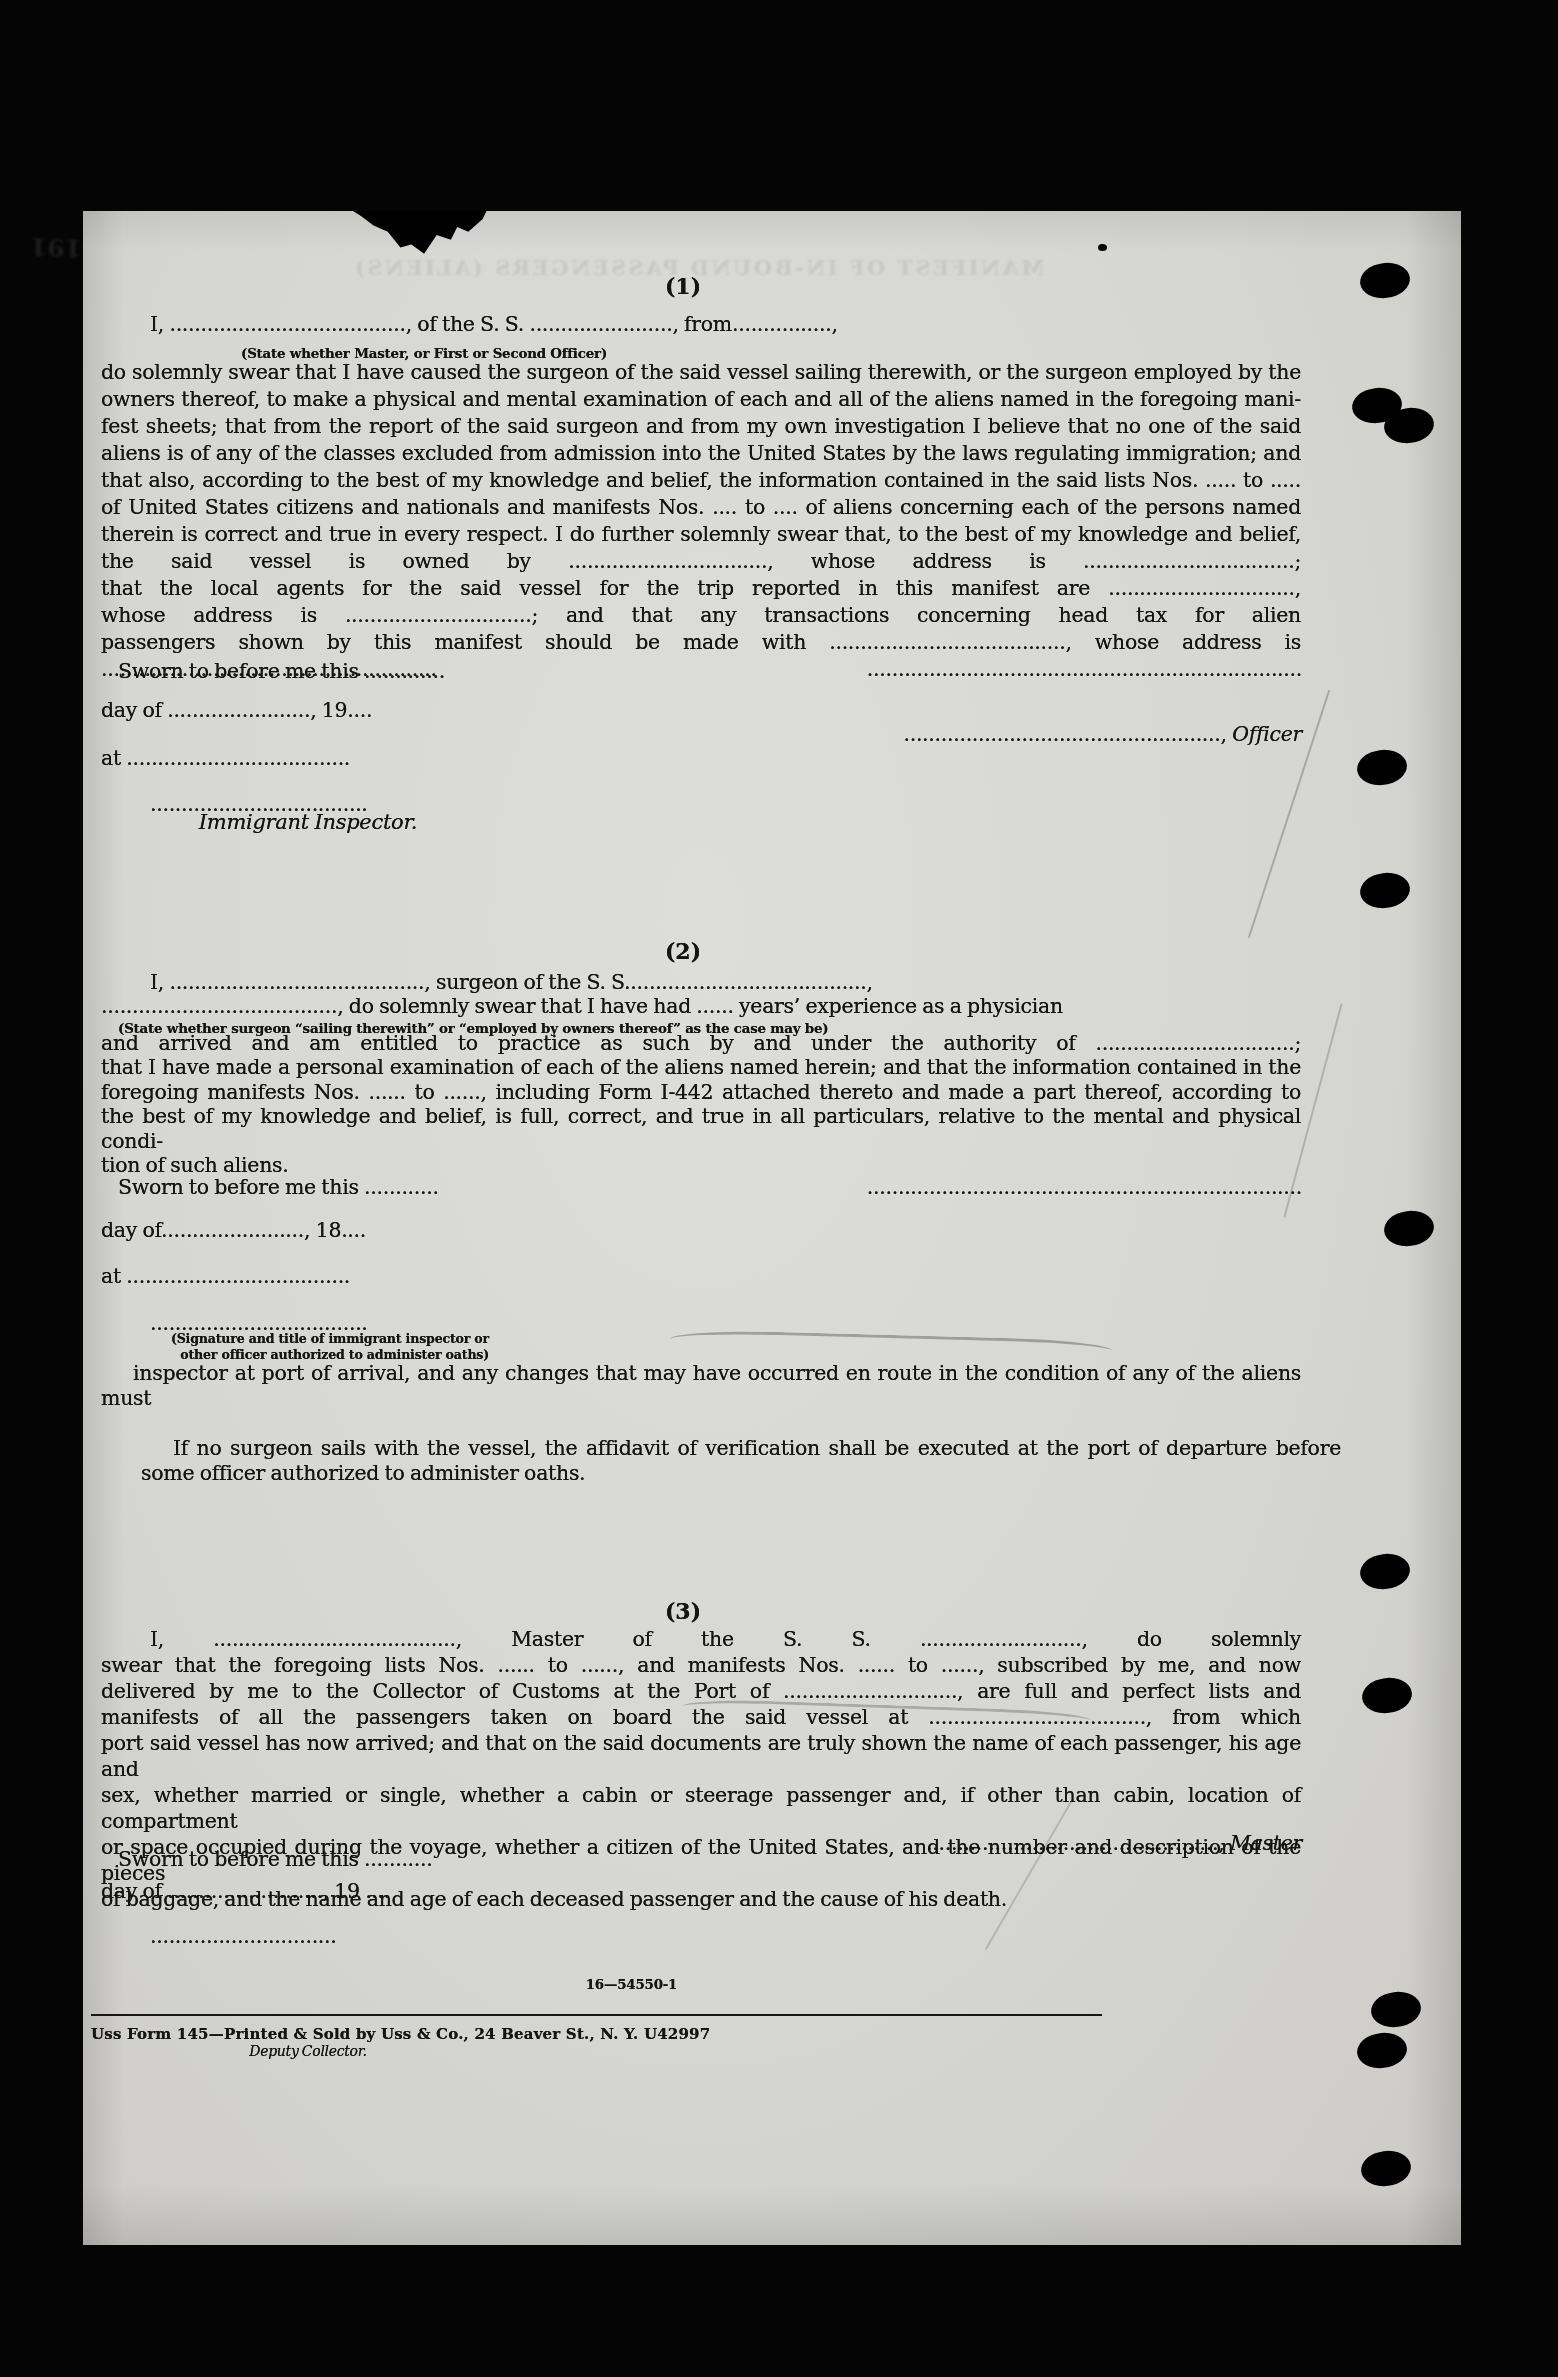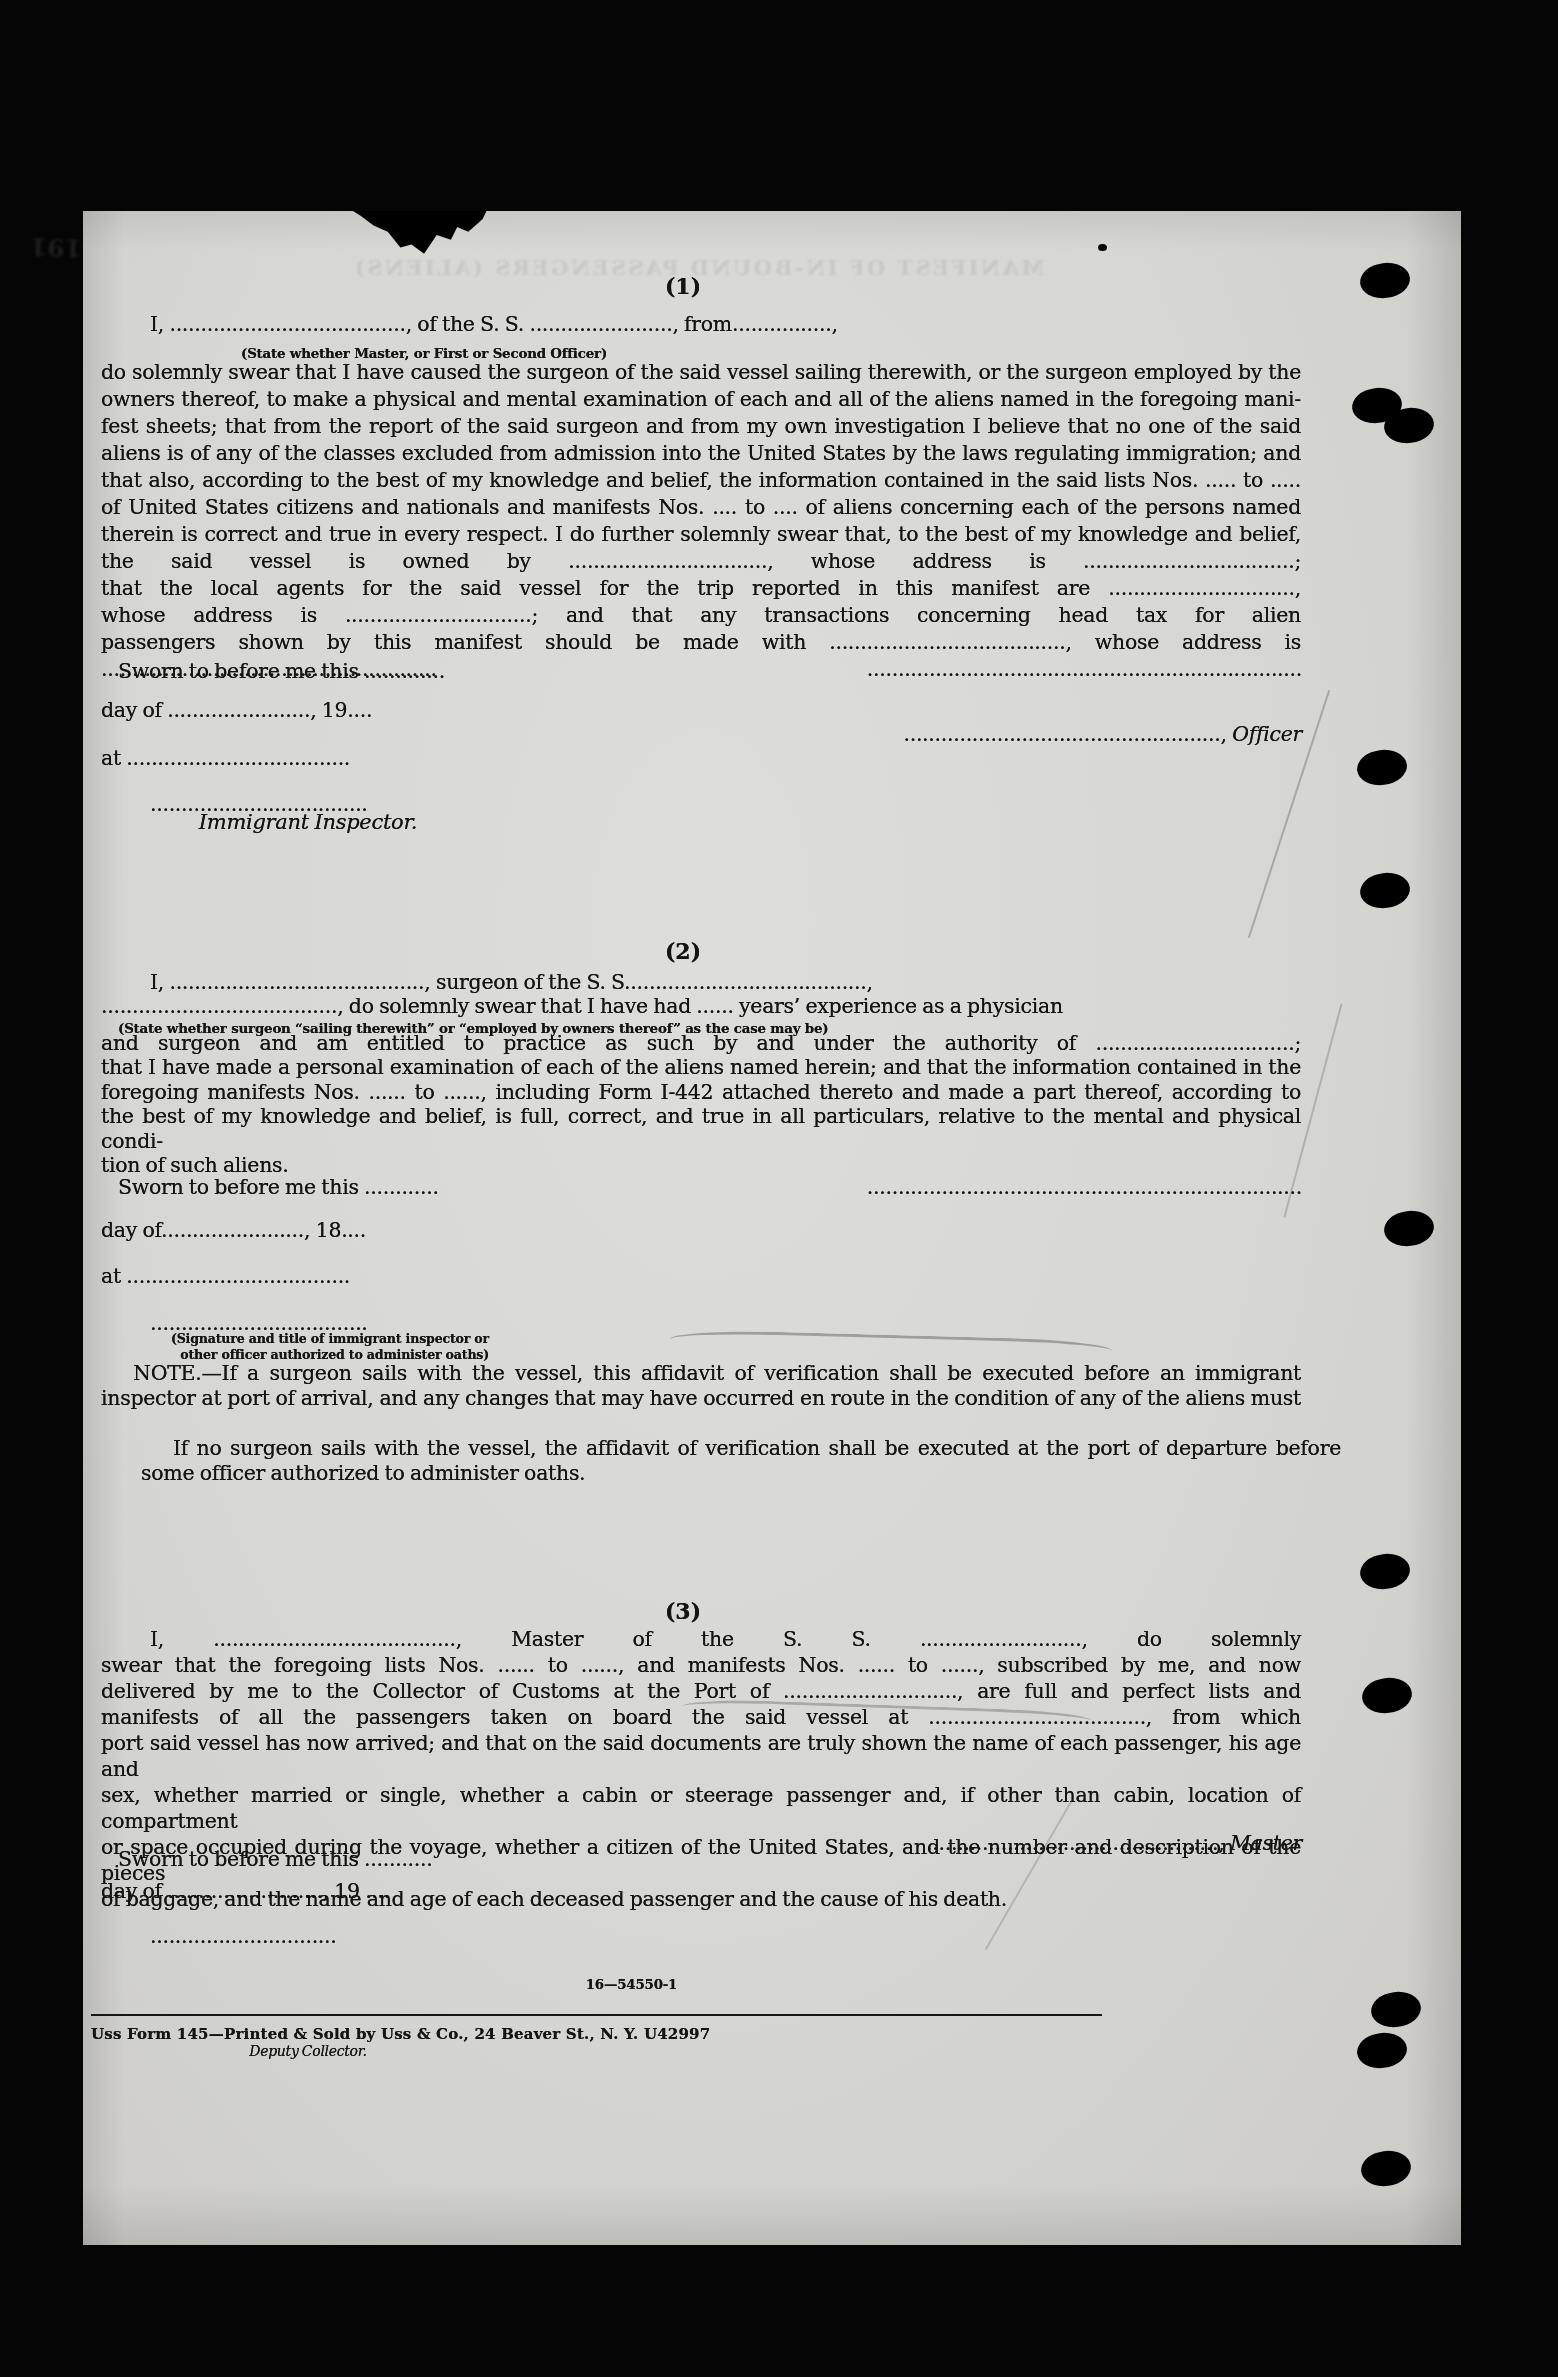--- a/index.html
+++ b/index.html
@@ -95,39 +95,38 @@
 
   <div class="tx body-text rightcol" style="top:446px;">......................................................................</div>
   <div class="tx body-text rightcol" style="top:511px;"><span>..................................................., </span><span class="ital">Officer</span></div>
 
   <div class="tx heading" style="top:727px;">(2)</div>
   <div class="tx body-text" style="left:18px;top:759px;text-indent:49px;">I, ........................................., surgeon of the S. S.......................................,</div>
   <div class="tx body-text" style="left:18px;top:783px;">......................................, do solemnly swear that I have had ...... years’ experience as a physician</div>
   <div class="tx smallnote" style="left:35px;top:809px;">(State whether surgeon “sailing therewith” or “employed by owners thereof” as the case may be)</div>
 
   <div class="blk body-text para s2-lines" style="left:18px;top:820px;width:1200px;">
-      <div class="tline">and surgeon and am entitled to practice as such by and under the authority of ................................;</div>
+      <div class="tline">and arrived and am entitled to practice as such by and under the authority of ................................;</div>
       <div class="tline">that I have made a personal examination of each of the aliens named herein; and that the information contained in the</div>
       <div class="tline">foregoing manifests Nos. ...... to ......, including Form I-442 attached thereto and made a part thereof, according to</div>
       <div class="tline">the best of my knowledge and belief, is full, correct, and true in all particulars, relative to the mental and physical condi-</div>
       <div class="tline last">tion of such aliens.</div>
     </div>
 
   <div class="tx body-text" style="left:35px;top:964px;">Sworn to before me this ............</div>
   <div class="tx body-text rightcol" style="top:964px;">......................................................................</div>
   <div class="tx body-text" style="left:18px;top:1007px;">day of......................., 18....</div>
   <div class="tx body-text" style="left:18px;top:1053px;">at ....................................</div>
   <div class="tx body-text" style="left:67px;top:1100px;">...................................</div>
   <div class="blk smallnote sig-center" style="left:59px;top:1120px;width:347px;font-size:12.6px;line-height:16px;text-align:right;">
       <div class="tline">(Signature and title of immigrant inspector or</div>
       <div class="tline last">other officer authorized to administer oaths)</div>
     </div>
 
   <div class="blk body-text para note-lines indent-note" style="left:18px;top:1150px;width:1200px;">
-      <div class="tline">NOTE.—If a surgeon sails with the vessel, this affidavit of verification shall be executed before an immigrant</div>
       <div class="tline">inspector at port of arrival, and any changes that may have occurred en route in the condition of any of the aliens must</div>
     </div>
   <div class="blk body-text para note-lines indent-note" style="left:18px;top:1225px;width:1200px;margin-left:40px;">
       <div class="tline">If no surgeon sails with the vessel, the affidavit of verification shall be executed at the port of departure before</div>
       <div class="tline last">some officer authorized to administer oaths.</div>
     </div>
 
   <div class="tx heading" style="top:1387px;">(3)</div>
   <div class="blk body-text para s3-lines indent-first" style="left:18px;top:1415px;width:1200px;">
       <div class="tline">I, ......................................., Master of the S. S. .........................., do solemnly</div>

